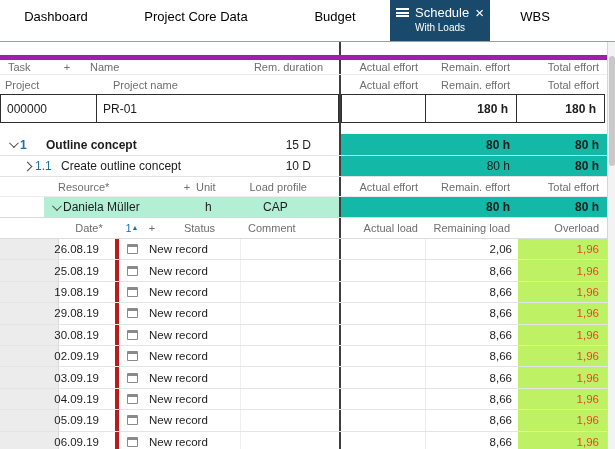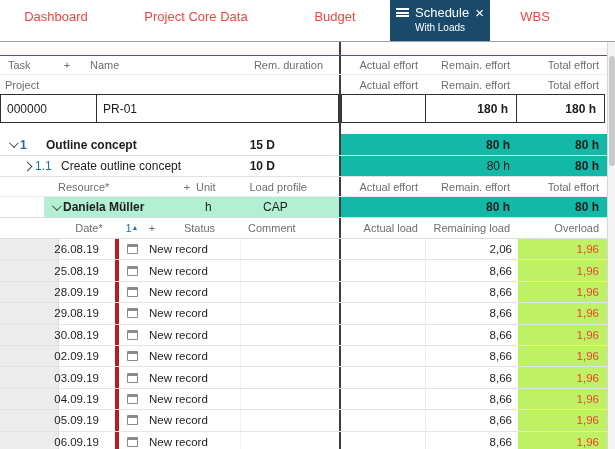--- a/index.html
+++ b/index.html
@@ -2,21 +2,21 @@
 <html><head>
 <meta charset="utf-8">
 <style>
   *{margin:0;padding:0;box-sizing:border-box}
   html,body{width:615px;height:449px}
   body{font-family:"Liberation Sans",sans-serif;background:#fff}
   .app{position:relative;width:615px;height:449px;overflow:hidden;background:#fff;color:#1d1d1d}
 
   
   .tabbar{display:flex;height:42px;border-bottom:1px solid #98a0a8;background:#fff}
-  .tab{font-size:13px;color:#ef4444;display:flex;justify-content:center;padding-top:9px;cursor:pointer}
+  .tab{font-size:13px;color:#000000;display:flex;justify-content:center;padding-top:9px;cursor:pointer}
   .w1{width:112px}.w2{width:168px}.w3{width:110px}.w5{width:90px}
   .tab-active{width:100px;background:#1a4a6b;color:#fff;display:flex;flex-direction:column;padding:5px 6px 3px}
   .ta-top{display:flex;align-items:center;width:100%}
   .burger{width:13px;height:9px;border-top:2px solid #fff;border-bottom:2px solid #fff;position:relative;flex:none}
   .burger::before{content:"";position:absolute;top:1.5px;left:0;width:100%;height:2px;background:#fff}
   .ta-label{flex:1;text-align:center;font-weight:normal;font-size:13px}
   .ta-close{flex:none;font-size:15px;line-height:.9;cursor:pointer}
   .ta-sub{text-align:center;font-size:10px;margin-top:2px}
 
   
@@ -24,21 +24,21 @@
   .row{display:flex;width:607px}
   .lp{width:341px;display:flex;align-items:center;border-right:2px solid #3d3d3d}
   .rp{width:266px;display:flex;align-items:center}
   .hl{font-size:11px;color:#6e6e6e}
   .num{text-align:right;padding-right:8px}
   .ca{width:85px;flex:none}.cb{width:92px;flex:none}.cc{width:89px;flex:none}
   .bold{font-weight:bold}
   .gray{background:#14b8a6}
 
   .sprow{height:13px}
-  .h1{height:20px;border-top:1px solid #a21caf;border-bottom:1px solid #ececec}
+  .h1{height:20px;border-top:5px solid #a21caf;border-bottom:1px solid #ececec}
   .h2{height:19px}
   .c-task{width:52px;padding-left:8px;flex:none}
   .c-plus{width:30px;text-align:center;flex:none;cursor:pointer}
   .c-name{flex:1;padding-left:8px}
   .c-dur{width:95px;text-align:right;padding-right:16px;flex:none}
   .c-proj{width:105px;padding-left:5px;flex:none}
   .c-projname{flex:1;padding-left:8px}
 
   .irow{height:29px;font-size:12px}
   .irow .lp,.irow .rp{align-items:stretch}
@@ -52,35 +52,35 @@
 
   .trow{height:21px;border-bottom:1px solid #e2e2e2;font-size:12px}
   .trow.first{height:22px}
   .ind1{width:5px;flex:none}.ind2{width:20px;flex:none}
   .chevbox{width:15px;display:flex;align-items:center;justify-content:center;flex:none;cursor:pointer}
   .chev-d{width:7px;height:7px;border-right:1.6px solid #4a4a4a;border-bottom:1.6px solid #4a4a4a;transform:rotate(45deg) translateY(-2px)}
   .chev-r{width:7px;height:7px;border-right:1.6px solid #4a4a4a;border-bottom:1.6px solid #4a4a4a;transform:rotate(-45deg)}
   .t-num{width:26px;color:#1f6fa6;flex:none}
   .first .t-num,.first .t-name{font-weight:bold}
   .t-name{flex:1}
-  .t-dur{width:95px;text-align:right;padding-right:64px;font-weight:bold;flex:none}
+  .t-dur{width:95px;text-align:right;padding-right:28px;font-weight:normal;flex:none}
 
   .rhrow{height:20px;border-bottom:1px solid #ececec}
   .rh-ind{width:58px;flex:none}
   .rh-res{width:120px;flex:none}
   .rh-plus{width:18px;text-align:center;flex:none;cursor:pointer}
   .rh-unit{width:40px;flex:none}
   .rh-prof{flex:1;text-align:right;padding-right:32px}
 
   .rrrow{height:21px;border-bottom:1px solid #d9d9d9;font-size:12px}
   .rrrow .lp{align-items:stretch}
   .rr-ind{width:44px;flex:none;background:#fff}
   .rr-green{flex:1;background:#b2efd4;display:flex;align-items:center}
   .rr-chev{margin-left:4px}
-  .rr-name{width:134px;font-weight:bold;flex:none}
+  .rr-name{width:134px;font-weight:normal;flex:none}
   .rr-unit{width:46px;padding-left:8px;flex:none}
   .rr-prof{flex:1;padding-left:20px}
 
   .dhrow{height:21px;border-bottom:1px solid #dcdcdc}
   .dh-strip{width:59px;flex:none}
   .dh-date{width:60px;text-align:center;flex:none}
   .dh-sort{width:26px;text-align:center;color:#1f6fa6;flex:none;cursor:pointer}
   .dh-arrow{font-size:7px;vertical-align:2px}
   .dh-plus{width:14px;text-align:center;flex:none;cursor:pointer}
   .dh-status{width:81px;text-align:center;flex:none}
@@ -138,20 +138,21 @@
       <div class="rp">
         <span class="ca num">Actual effort</span>
         <span class="cb num">Remain. effort</span>
         <span class="cc num">Total effort</span>
       </div>
     </div>
 
     <div class="row h2 hl">
       <div class="lp">
         <span class="c-proj">Project</span>
+        <span class="c-projname">Project name</span>
       </div>
       <div class="rp">
         <span class="ca num">Actual effort</span>
         <span class="cb num">Remain. effort</span>
         <span class="cc num">Total effort</span>
       </div>
     </div>
 
     <div class="row irow">
       <div class="lp">
@@ -284,21 +285,21 @@
       <div class="rp">
         <span class="dl-a"></span>
         <span class="dl-r">8,66</span>
         <span class="dl-o">1,96</span>
       </div>
     </div>
 
     <div class="row drow">
       <div class="lp">
         <span class="dr-strip"></span>
-        <span class="dr-date">28.09.19</span>
+        <span class="dr-date">19.08.19</span>
         <span class="dr-cal">
             <span class="cal"></span>
           </span>
         <span class="dr-status">New record</span>
         <span class="dr-comment"></span>
       </div>
       <div class="rp">
         <span class="dl-a"></span>
         <span class="dl-r">8,66</span>
         <span class="dl-o">1,96</span>

